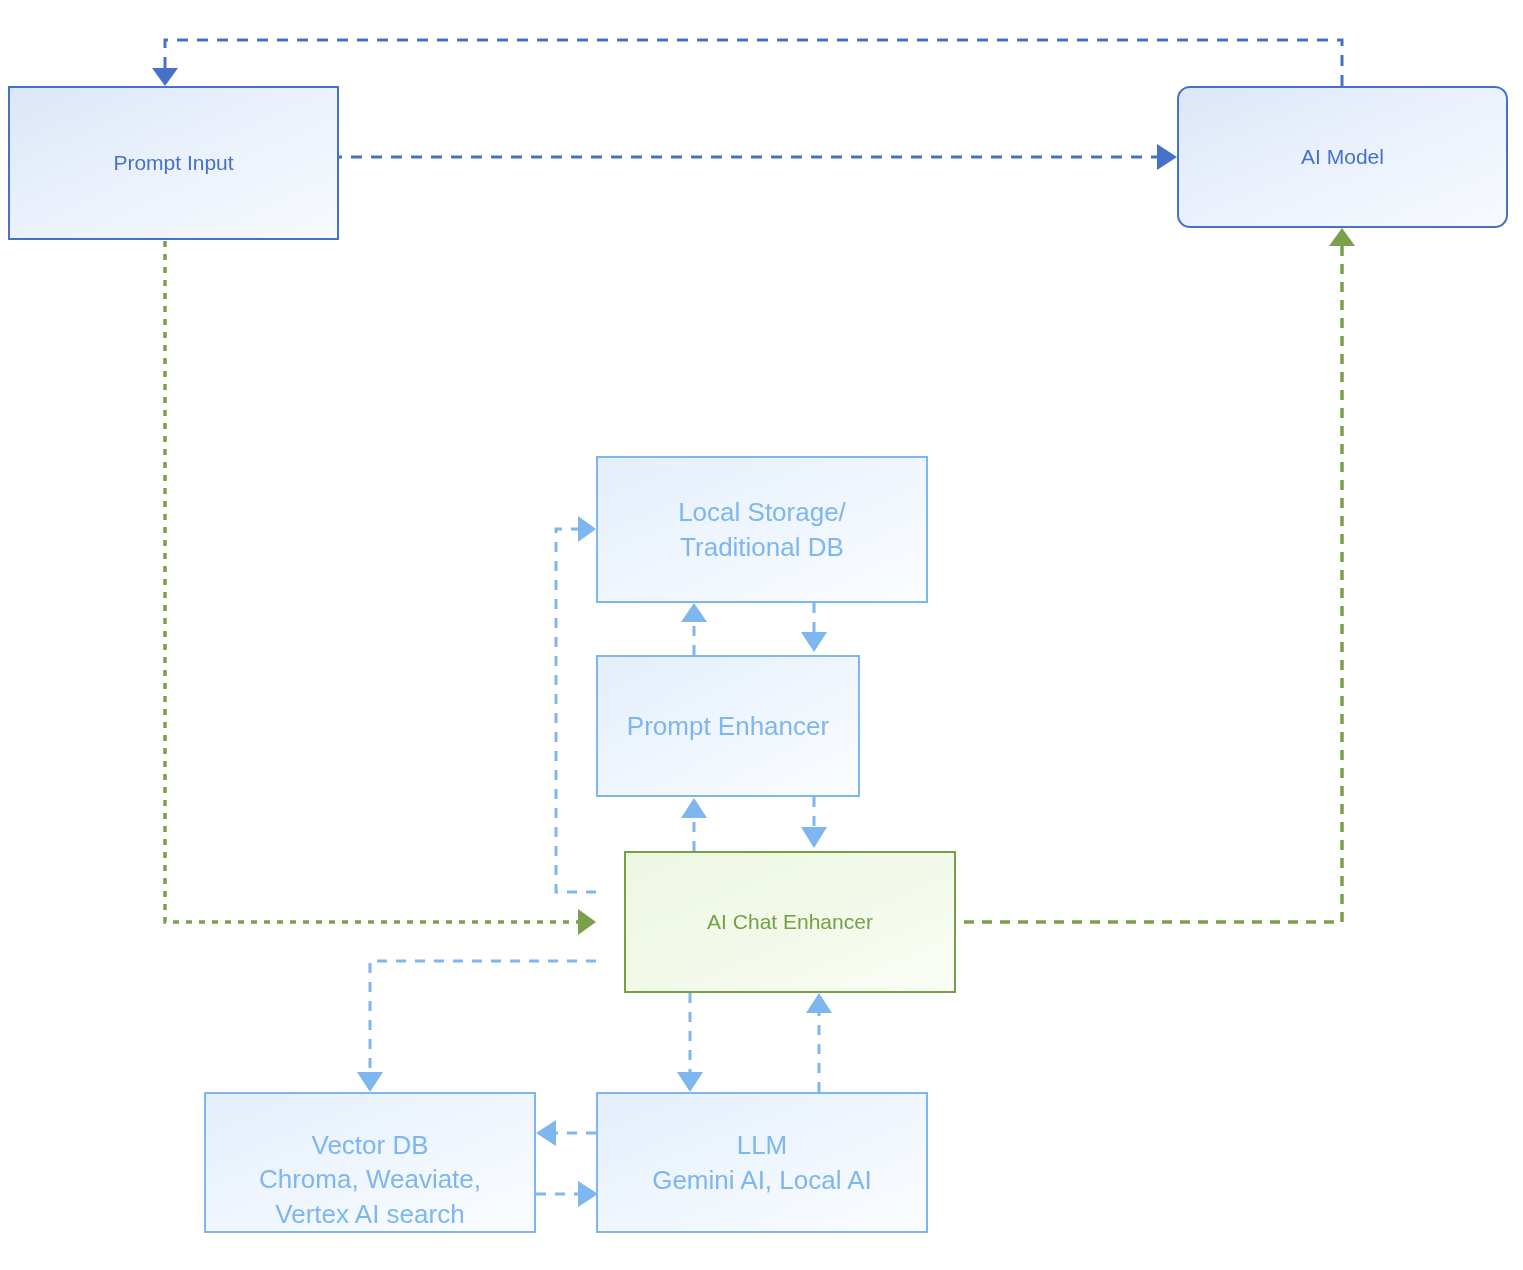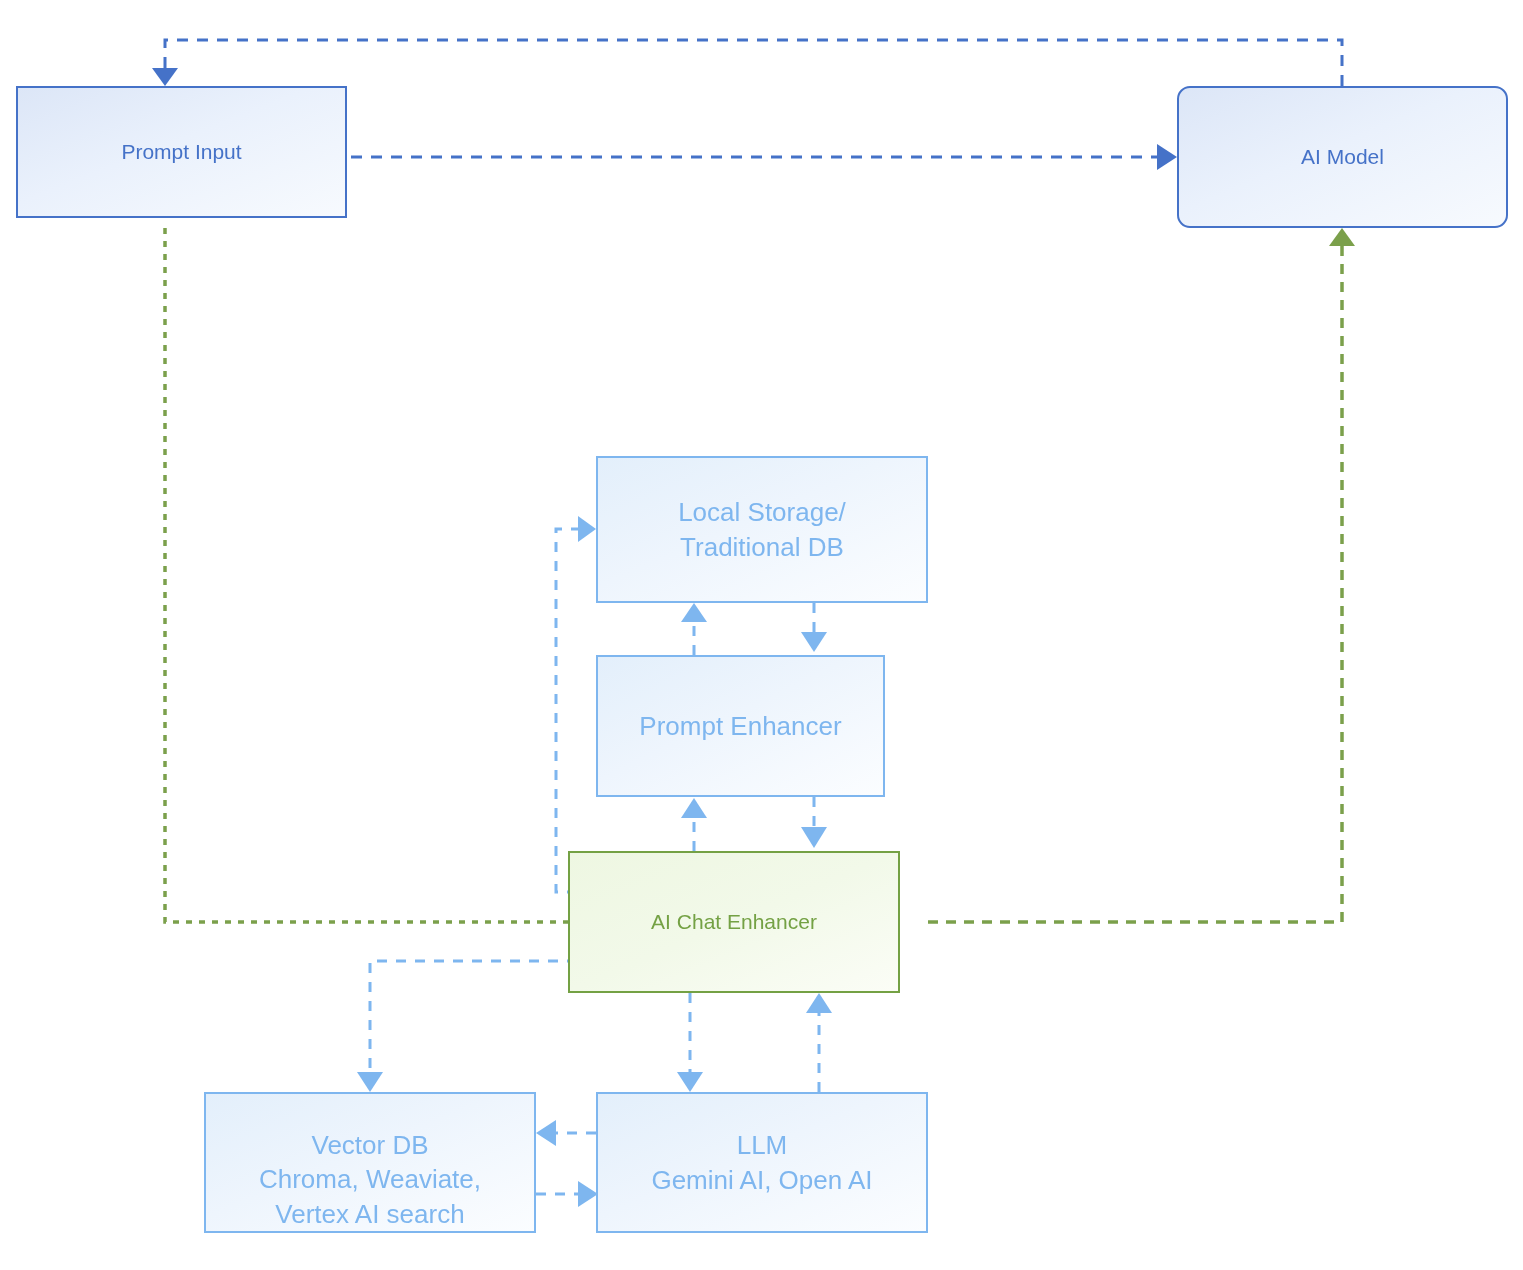--- a/index.html
+++ b/index.html
@@ -122,45 +122,45 @@
       <polygon points="556,1120 556,1146 536,1133" fill="#7eb6ef"></polygon>
     </g>
 
     <g>
       <path d="M 536,1194 L 578,1194" fill="none" stroke="#7eb6ef" stroke-width="3" stroke-dasharray="10 9" stroke-linecap="butt"></path>
       <polygon points="578,1181 578,1207 598,1194" fill="#7eb6ef"></polygon>
     </g>
 
   </svg>
 
-  <div class="node node-strong" style="left:16px; top:86px; width:331px; height:132px;">
+  <div class="node node-strong" style="left:8px; top:86px; width:331px; height:154px;">
     <span>Prompt Input</span>
   </div>
 
   <div class="node node-strong" style="left:1177px; top:86px; width:331px; height:142px;border-radius:13px;">
     <span>AI Model</span>
   </div>
 
   <div class="node node-soft" style="left:596px; top:456px; width:332px; height:147px;">
     <span>Local Storage/
 Traditional DB</span>
   </div>
 
-  <div class="node node-soft" style="left:596px; top:655px; width:289px; height:142px;">
+  <div class="node node-soft" style="left:596px; top:655px; width:264px; height:142px;">
     <span>Prompt Enhancer</span>
   </div>
 
-  <div class="node node-accent" style="left:568px; top:851px; width:332px; height:142px;">
+  <div class="node node-accent" style="left:624px; top:851px; width:332px; height:142px;">
     <span>AI Chat Enhancer</span>
   </div>
 
   <div class="node node-soft" style="left:204px; top:1092px; width:332px; height:141px;align-items:flex-end;">
     <span>Vector DB
 Chroma, Weaviate,
 Vertex AI search</span>
   </div>
 
   <div class="node node-soft" style="left:596px; top:1092px; width:332px; height:141px;">
     <span>LLM
-Gemini AI, Open AI</span>
+Gemini AI, Local AI</span>
   </div>
 
 </div>
 
 </body></html>

